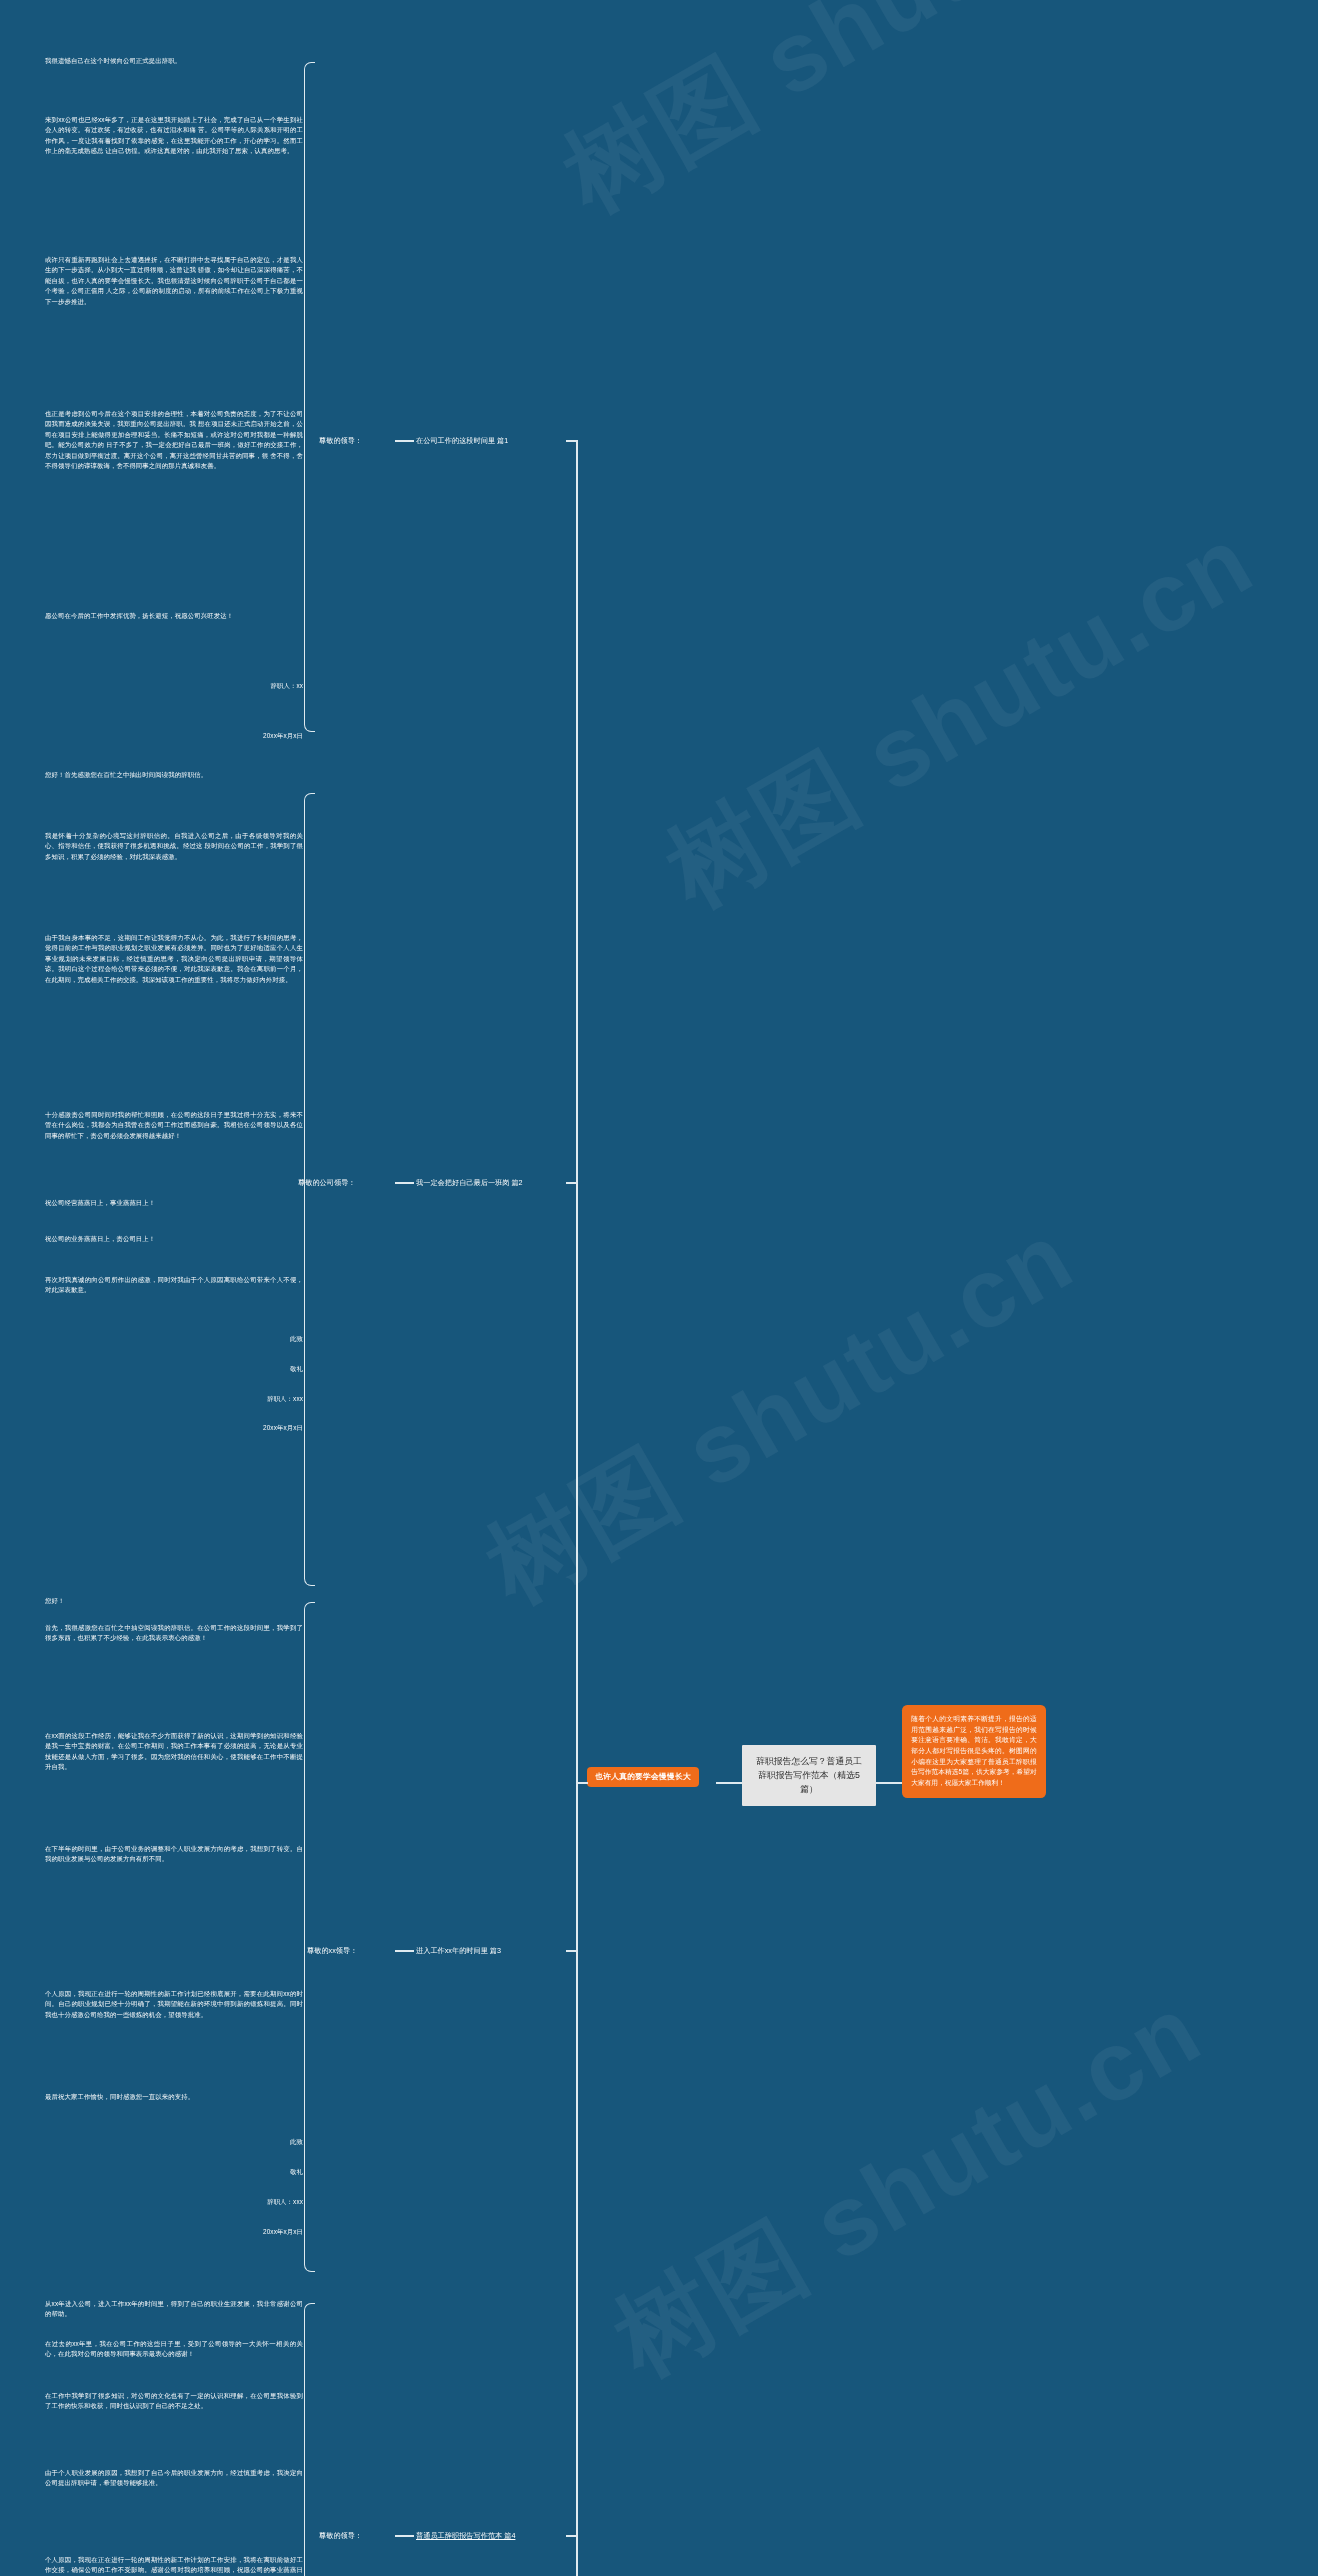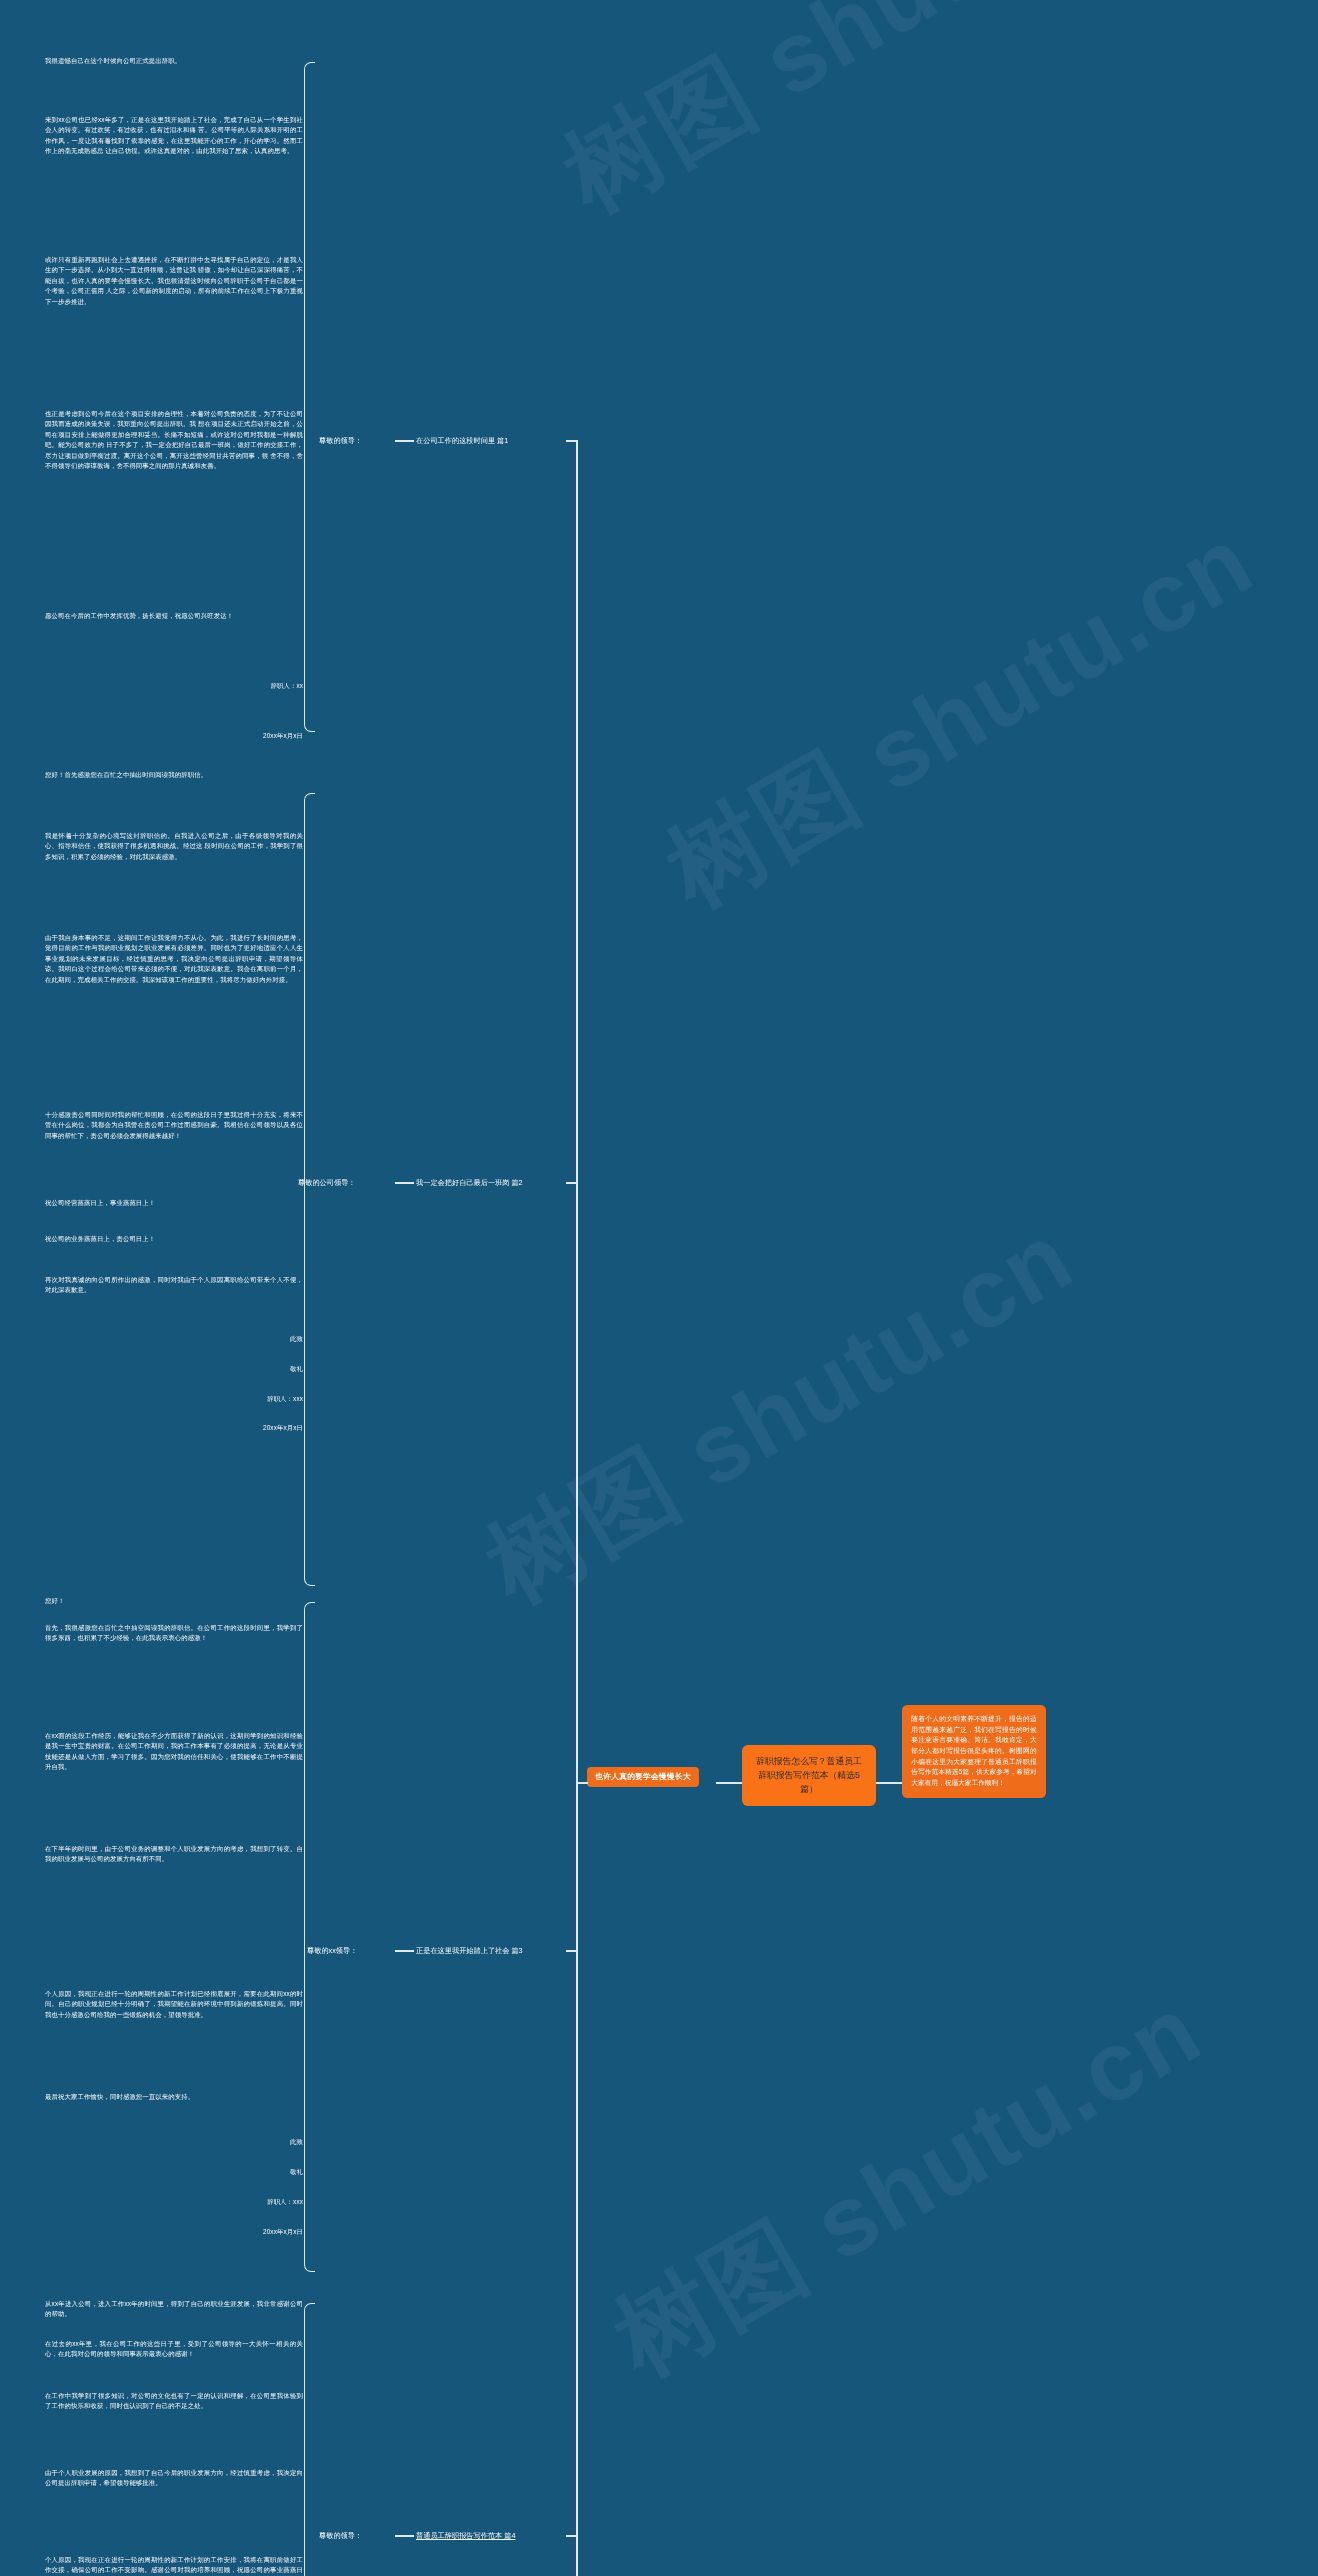--- a/index.html
+++ b/index.html
@@ -92,26 +92,26 @@
     font-size: 7.7px;
     font-weight: bold;
     padding: 5.2px 8.2px;
     border-radius: 4.1px;
     white-space: nowrap;
     letter-spacing: 0.3px;
   }
 
   .title-card {
     position: absolute;
-    background: #f97316;
+    background: #e5e5e5;
     color: #2b2b2b;
     font-size: 8.8px;
     line-height: 1.55;
     padding: 10.3px 11.3px;
-    border-radius: 6px;
+    border-radius: 1px;
     text-align: center;
     width: 134px;
   }
 
   .intro-card {
     position: absolute;
     background: #ef6c1a;
     color: #ffffff;
     font-size: 6.7px;
     line-height: 1.58;
@@ -172,21 +172,21 @@
   <div class="leaf" style="left:45px; top:1234px; width:258px;">祝公司的业务蒸蒸日上，贵公司日上！</div>
   <div class="leaf" style="left:45px; top:1275px; width:258px;">再次对我真诚的向公司所作出的感激，同时对我由于个人原因离职给公司带来个人不便，对此深表歉意。</div>
   <div class="leaf right" style="left:45px; top:1334px; width:258px;">此致</div>
   <div class="leaf right" style="left:45px; top:1364px; width:258px;">敬礼</div>
   <div class="leaf right" style="left:45px; top:1394px; width:258px;">辞职人：xxx</div>
   <div class="leaf right" style="left:45px; top:1423px; width:258px;">20xx年x月x日</div>
 
   <div class="stub" style="left:566px; top:1950px;"></div>
   <div class="section-label" style="left:307px; top:1946px;">尊敬的xx领导：</div>
   <div class="hline" style="left:395px; top:1950px; width:18.5px;"></div>
-  <div class="branch-label" style="left:416px; top:1946px;">正是在这里我开始踏上了社会 篇3</div>
+  <div class="branch-label" style="left:416px; top:1946px;">进入工作xx年的时间里 篇3</div>
 
   <div class="elbow" style="left:304px; top:1602px; width:11.3px; height:670px;"></div>
 
   <div class="leaf" style="left:45px; top:1596px; width:258px;">您好！</div>
   <div class="leaf" style="left:45px; top:1623px; width:258px;">首先，我很感激您在百忙之中抽空阅读我的辞职信。在公司工作的这段时间里，我学到了很多东西，也积累了不少经验，在此我表示衷心的感激！</div>
   <div class="leaf" style="left:45px; top:1731px; width:258px;">在xx面的这段工作经历，能够让我在不少方面获得了新的认识，这期间学到的知识和经验是我一生中宝贵的财富。在公司工作期间，我的工作本事有了必须的提高，无论是从专业技能还是从做人方面，学习了很多。因为您对我的信任和关心，使我能够在工作中不断提升自我。</div>
   <div class="leaf" style="left:45px; top:1844px; width:258px;">在下半年的时间里，由于公司业务的调整和个人职业发展方向的考虑，我想到了转变。自我的职业发展与公司的发展方向有所不同。</div>
   <div class="leaf" style="left:45px; top:1989px; width:258px;">个人原因，我现正在进行一轮的周期性的新工作计划已经彻底展开，需要在此期间xx的时间。自己的职业规划已经十分明确了，我期望能在新的环境中得到新的锻炼和提高。同时我也十分感激公司给我的一些锻炼的机会，望领导批准。</div>
   <div class="leaf" style="left:45px; top:2092px; width:258px;">最后祝大家工作愉快，同时感激您一直以来的支持。</div>
   <div class="leaf right" style="left:45px; top:2137px; width:258px;">此致</div>

